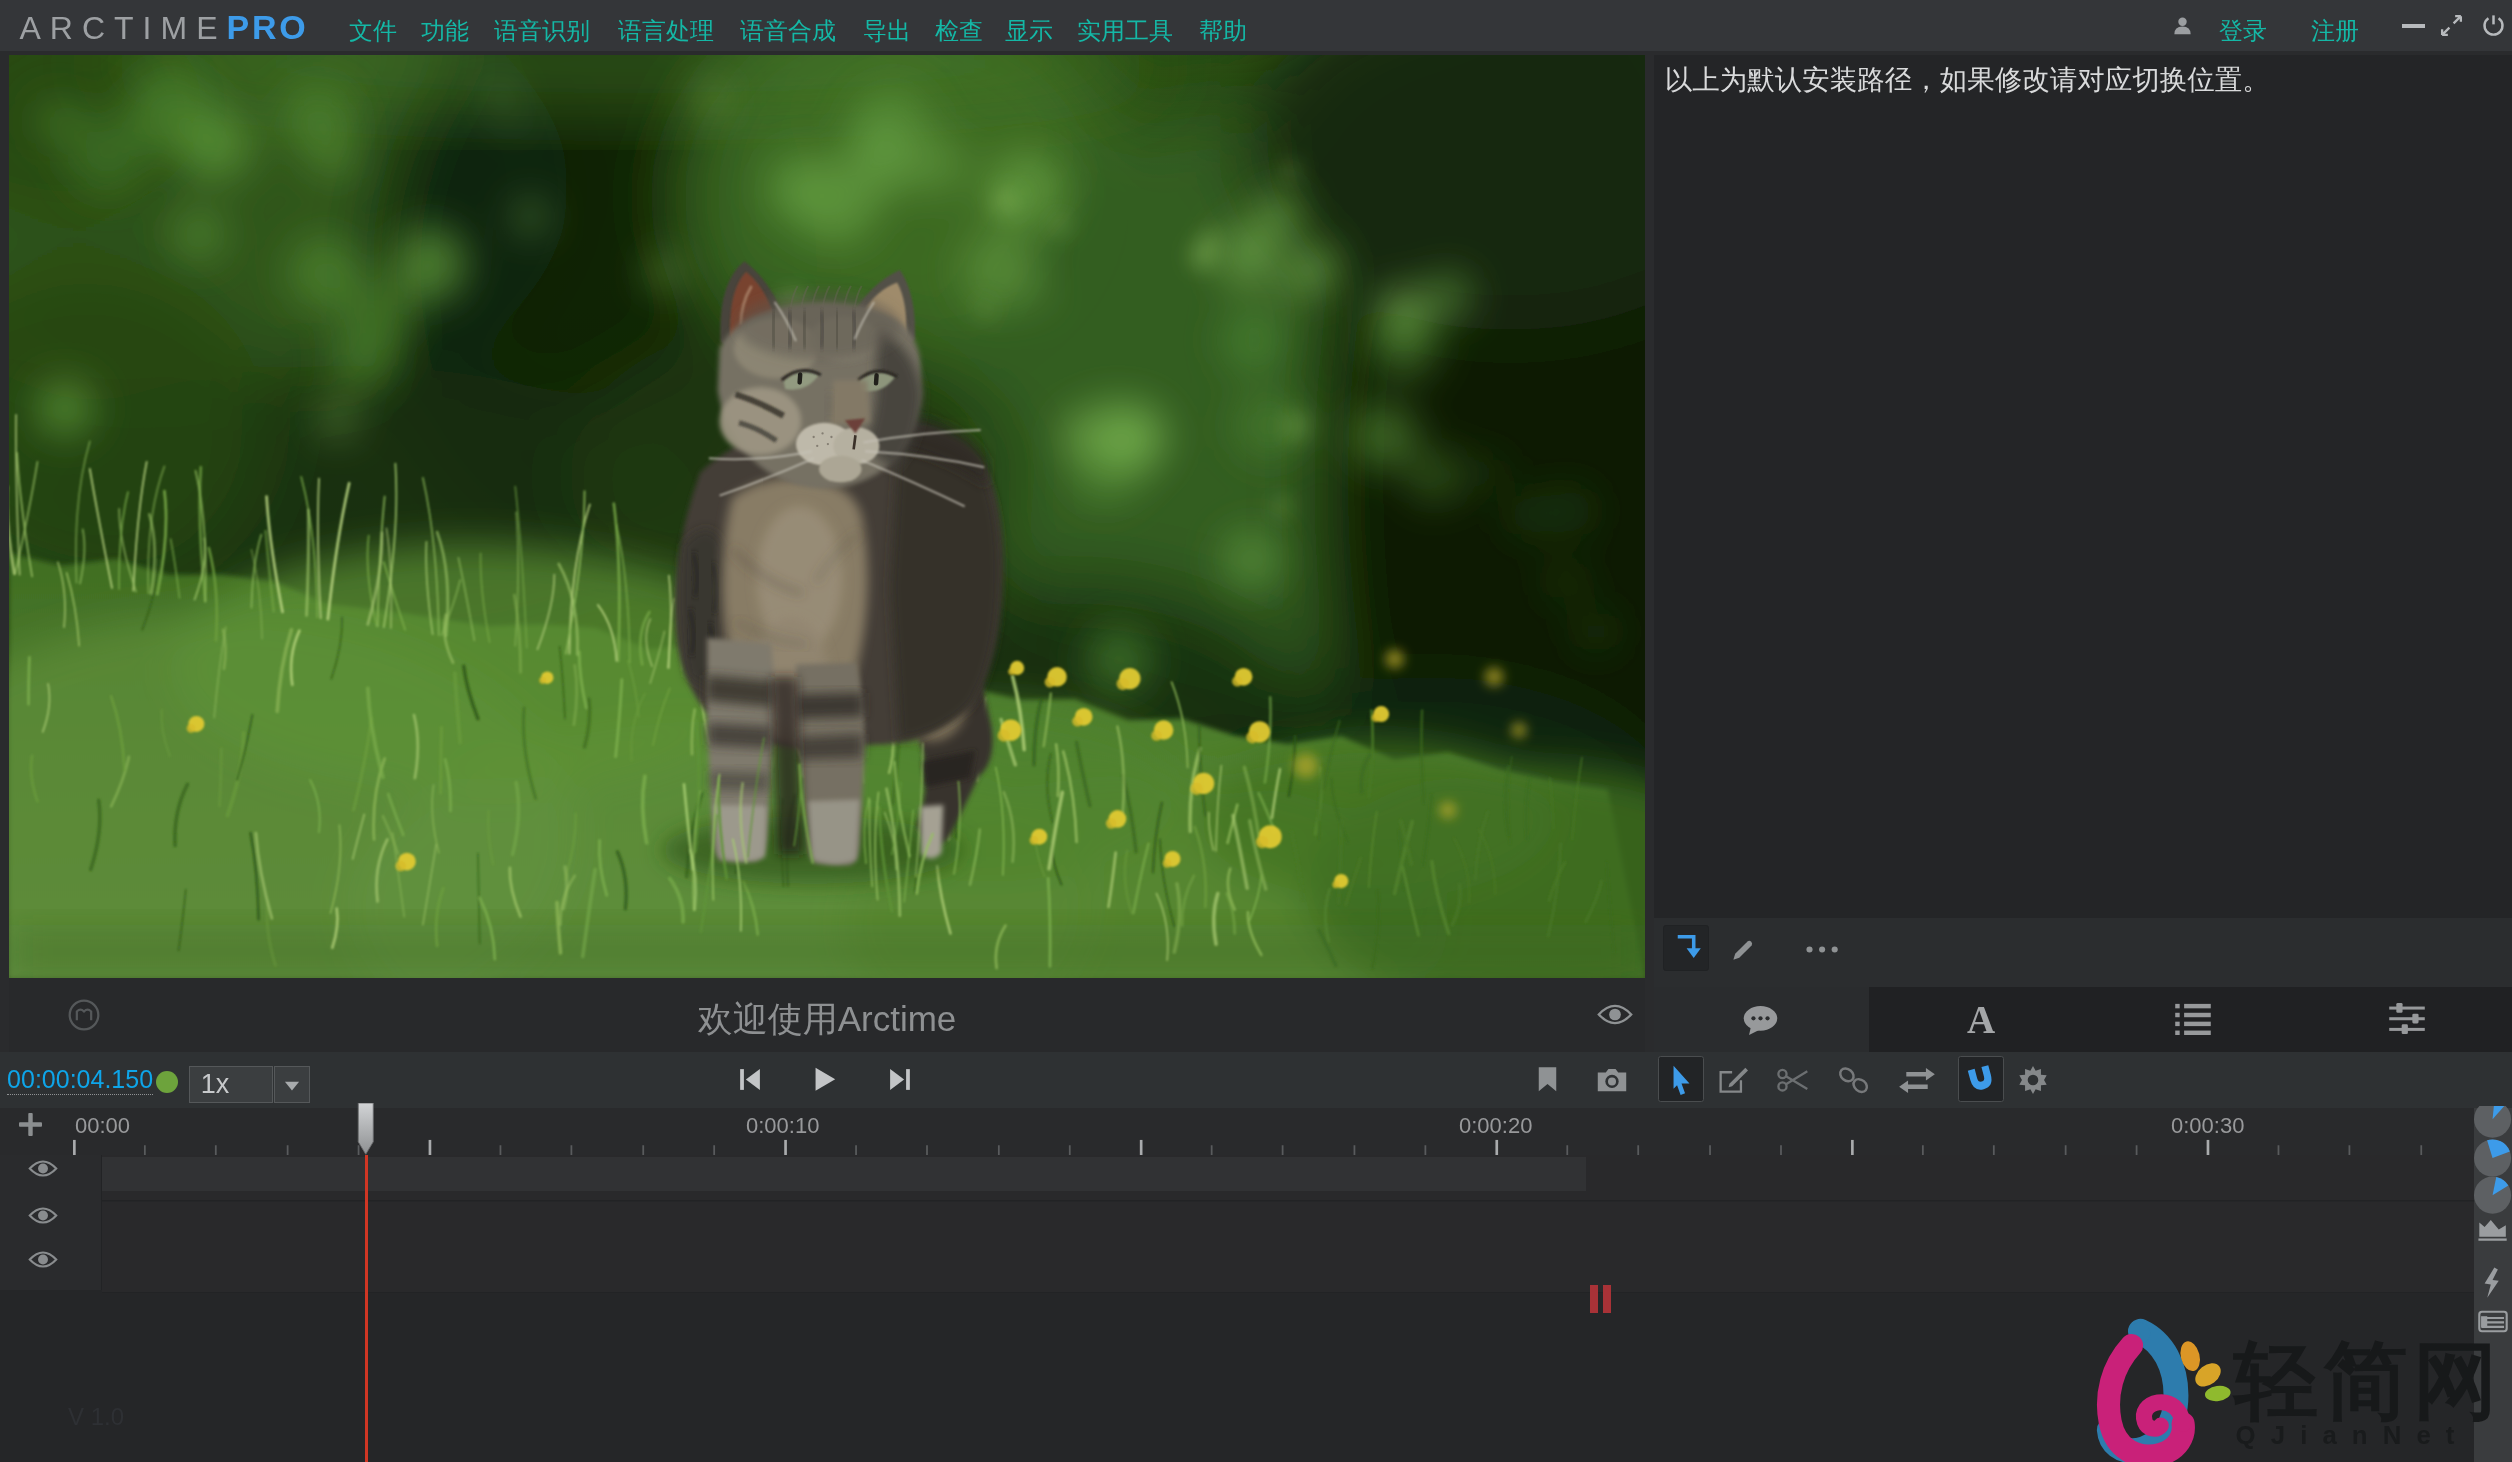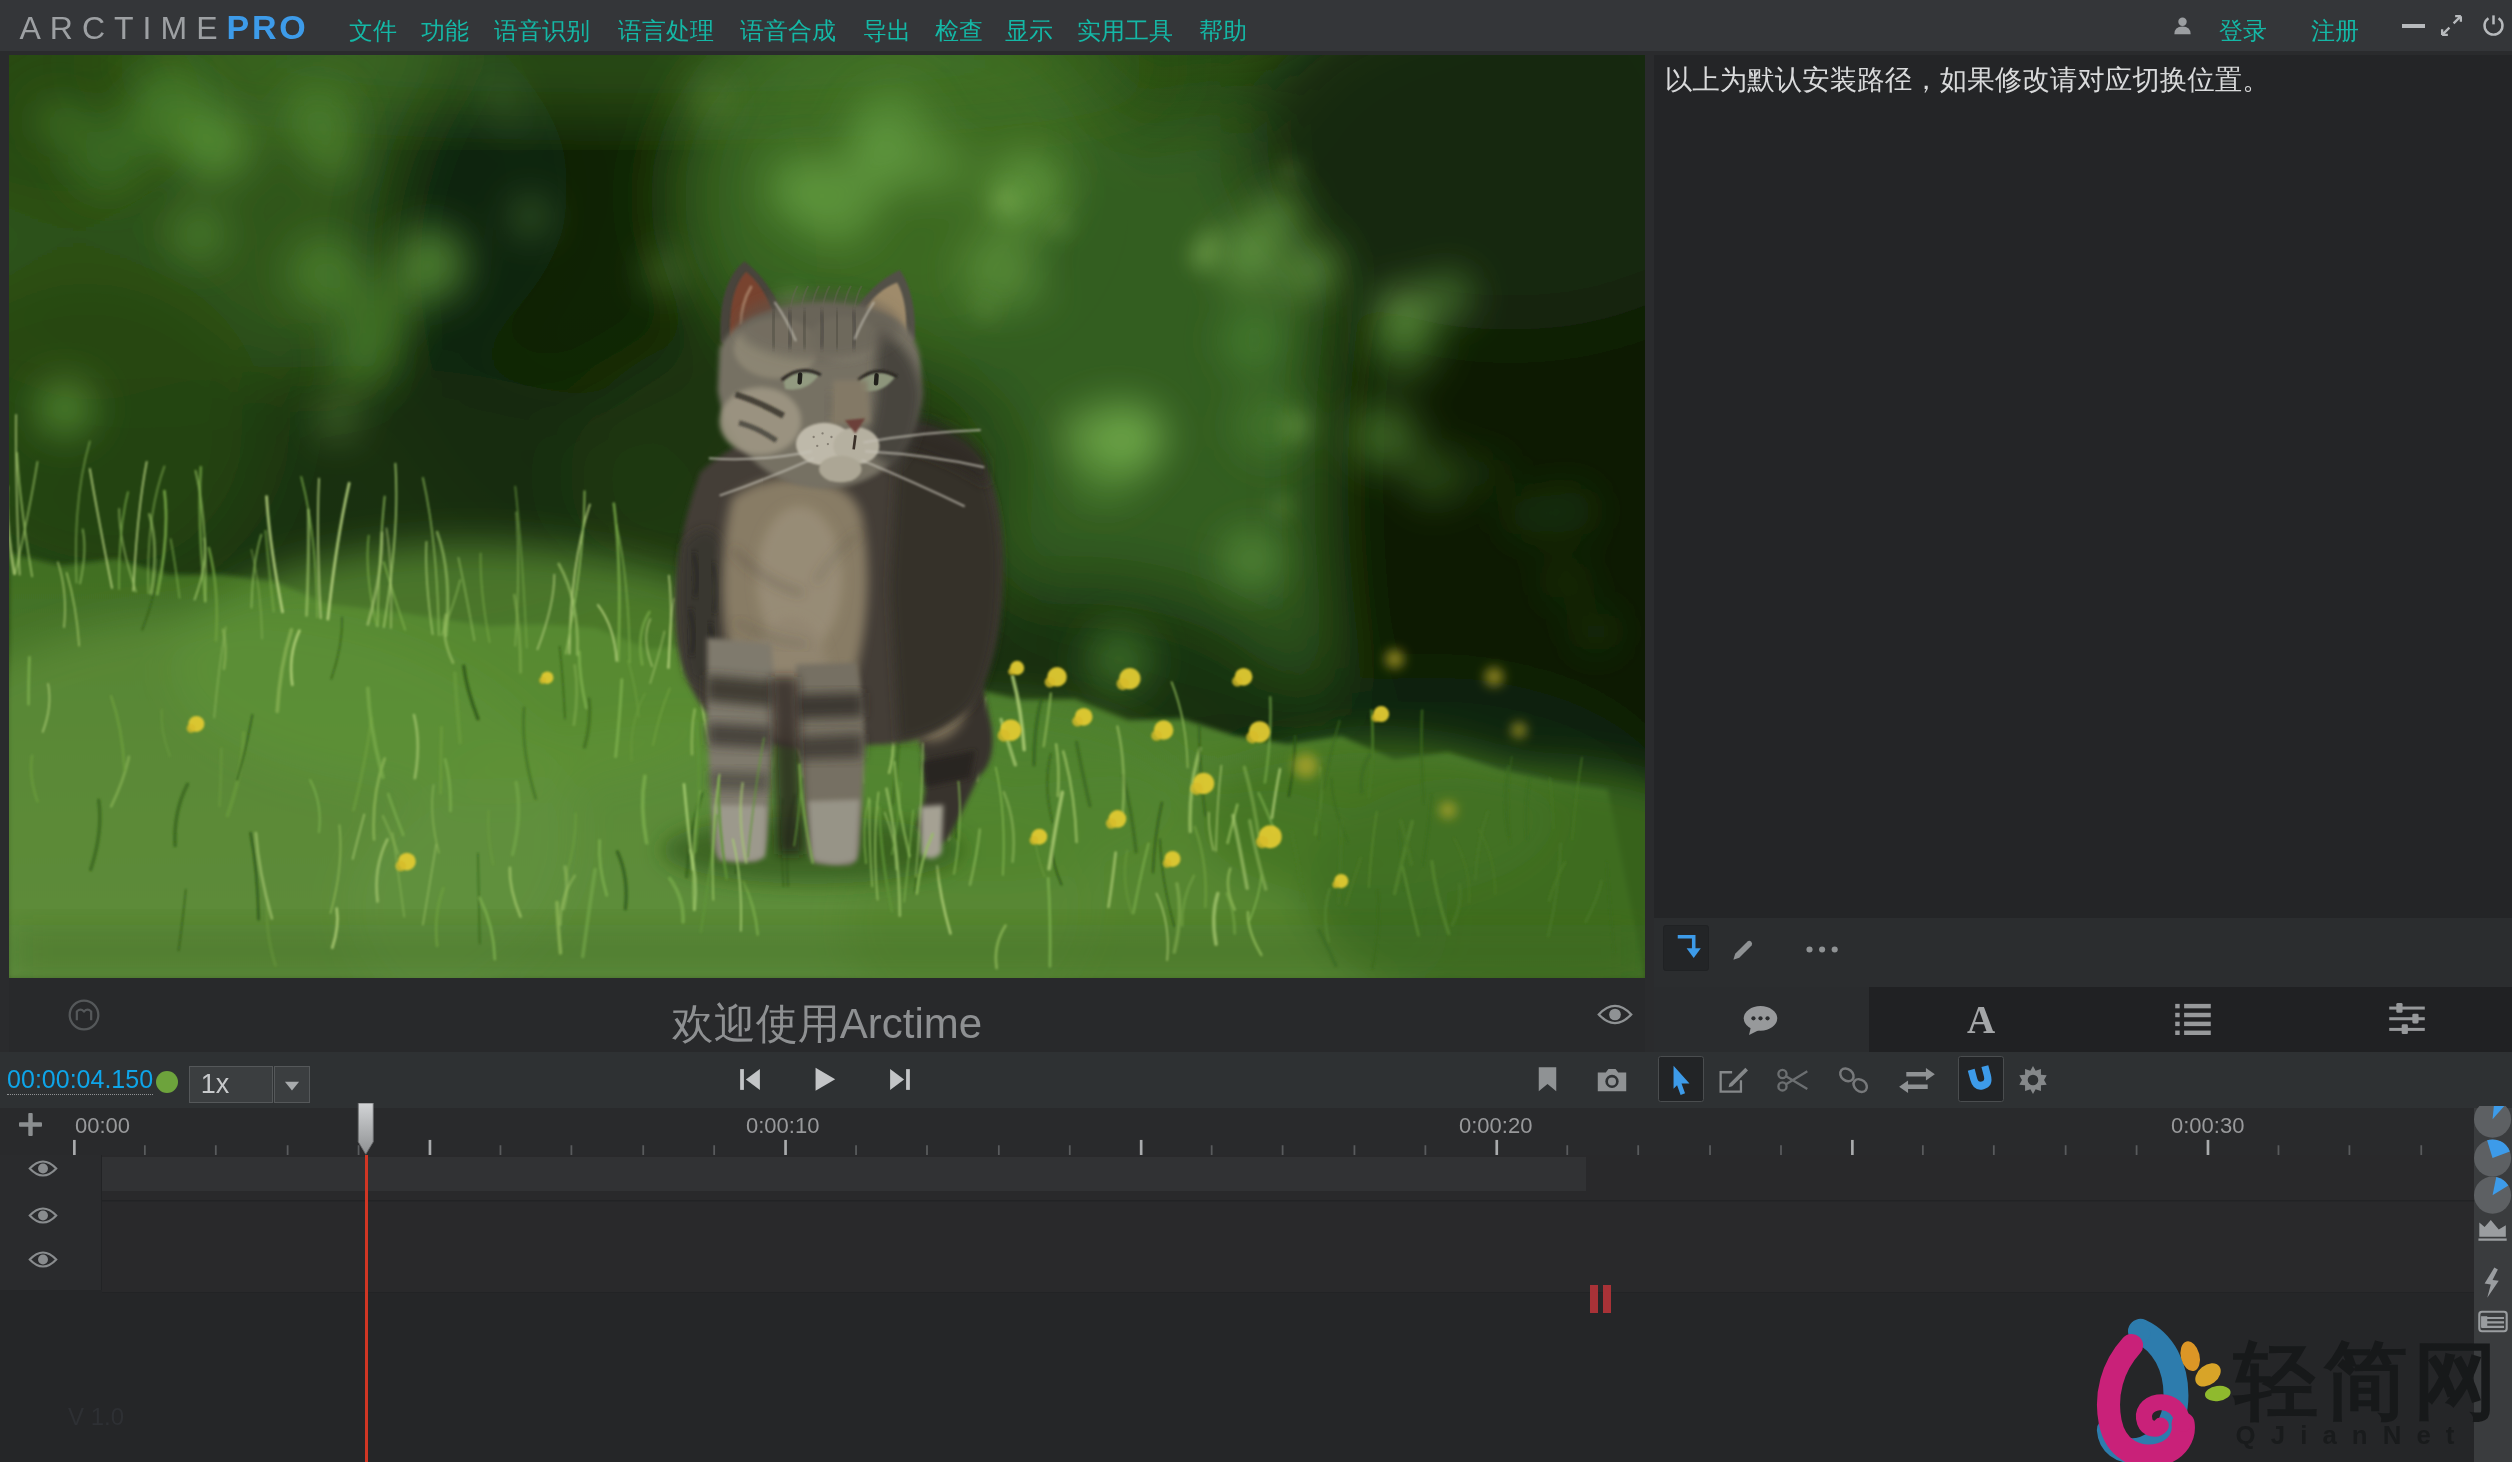--- a/index.html
+++ b/index.html
@@ -9,21 +9,21 @@
   
   #menubar{left:0;top:0;width:2512px;height:51px;background:#343639;}
   #logo{position:absolute;left:19.5px;top:8px;font-size:32px;letter-spacing:9px;color:#9da0a3;font-weight:500;}
   #logo b{color:#3d9be9;font-weight:700;letter-spacing:2.7px;font-size:34px;}
   .mitem{position:absolute;top:15px;font-size:24px;color:#14b8a6;}
   
   #video{left:9px;top:55px;width:1636px;height:923px;background:#234511;}
   #video svg{filter:saturate(0.9) brightness(0.96);}
   
   #captionbar{left:9px;top:978px;width:1636px;height:74px;background:#28292b;}
-  #captext{position:absolute;left:0;top:18px;width:1636px;text-align:center;font-size:42px;color:#8e9092;}
+  #captext{position:absolute;left:0;top:18px;width:1636px;text-align:center;font-size:35px;color:#8e9092;}
   
   #rtext{left:1654px;top:55px;width:858px;height:863px;background:#242527;color:#d9dadb;font-size:27.5px;}
   #rtext .tl{position:absolute;left:10.7px;white-space:nowrap;}
   #riconrow{left:1654px;top:918px;width:858px;height:69px;background:#2b2d2f;}
   #rtabrow{left:1654px;top:987px;width:858px;height:65px;background:#202123;}
   #rtabsel{position:absolute;left:0;top:0;width:215px;height:65px;background:#2a2c2e;}
   
   #transport{left:0;top:1052px;width:2512px;height:56px;background:#2e3133;}
   #tctime{position:absolute;left:7.1px;top:13.3px;font-size:25px;color:#0ea5e9;border-bottom:1.8px dotted #909294;}
   

